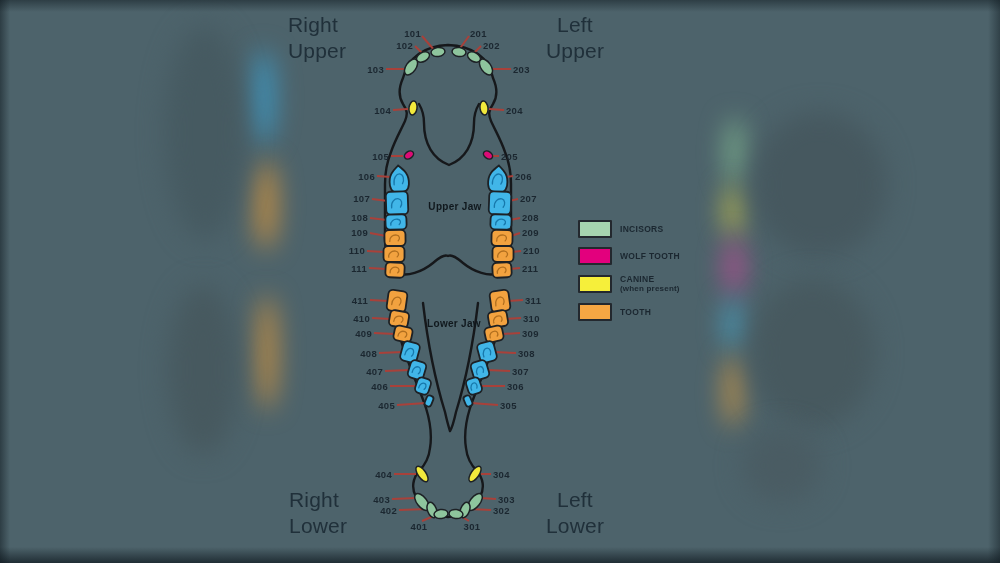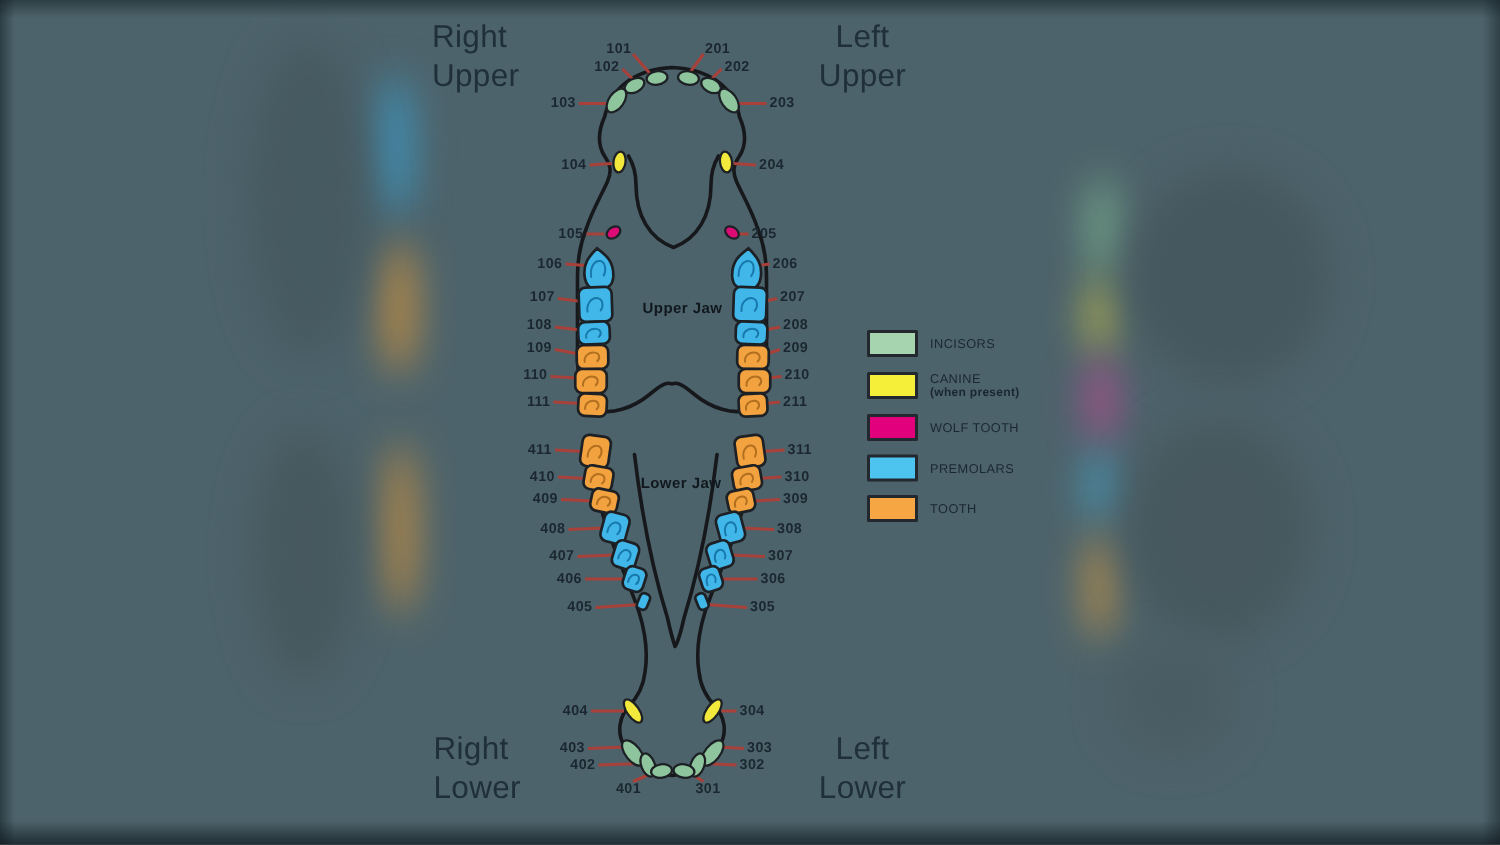--- a/index.html
+++ b/index.html
@@ -28,21 +28,21 @@
     position:absolute;transform:translate(-50%,-50%);
     font-size:10px;font-weight:bold;color:#10181d;letter-spacing:.3px;white-space:nowrap;
   }
   .jawlabel.upper{left:445px;top:206px;margin-left:10px;}
   .jawlabel.lower{left:454px;top:323px;}
   .legend{position:absolute;left:578px;top:220px;width:140px;}
   .legend-item{display:flex;align-items:center;gap:8px;margin-bottom:9px;}
   .legend-item.tall{margin-bottom:10px;}
   .swatch{width:30px;height:14px;border:2px solid #23282e;border-radius:1px;flex:none;}
   .legend-text{display:flex;flex-direction:column;}
-  .legend-label{font-size:8.5px;font-weight:normal;color:#1b2730;letter-spacing:.3px;white-space:nowrap;}
+  .legend-label{font-size:8.5px;font-weight:bold;color:#1b2730;letter-spacing:.3px;white-space:nowrap;}
   .legend-sub{font-size:8px;font-weight:bold;color:#1b2730;letter-spacing:.2px;white-space:nowrap;}
   .tooth-num{
     font-family:"Liberation Sans", sans-serif;font-size:9.5px;font-weight:bold;
     fill:#1b2730;letter-spacing:.3px;
   }
 </style>
 </head>
 <body>
 
 <div class="stage">
@@ -393,37 +393,31 @@
   <div class="jawlabel upper">Upper Jaw</div>
   <div class="jawlabel lower">Lower Jaw</div>
 
   <div class="legend" id="legend">
       <div class="legend-item">
         <span class="swatch" style="background: rgb(166, 212, 175);"></span>
         <span class="legend-text">
           <span class="legend-label">INCISORS</span>
         </span>
       </div>
-      <div class="legend-item tall">
-        <span class="swatch" style="background: rgb(246, 239, 58);"></span>
-        <span class="legend-text">
-          <span class="legend-label">CANINE</span>
-          <span class="legend-sub">(when present)</span>
-        </span>
-      </div>
       <div class="legend-item">
         <span class="swatch" style="background: rgb(227, 0, 125);"></span>
         <span class="legend-text">
           <span class="legend-label">WOLF TOOTH</span>
         </span>
       </div>
-      <div class="legend-item">
-        <span class="swatch" style="background: rgb(77, 195, 239);"></span>
+      <div class="legend-item tall">
+        <span class="swatch" style="background: rgb(246, 239, 58);"></span>
         <span class="legend-text">
-          <span class="legend-label">PREMOLARS</span>
+          <span class="legend-label">CANINE</span>
+          <span class="legend-sub">(when present)</span>
         </span>
       </div>
       <div class="legend-item">
         <span class="swatch" style="background: rgb(246, 167, 67);"></span>
         <span class="legend-text">
           <span class="legend-label">TOOTH</span>
         </span>
       </div>
     </div>
 

